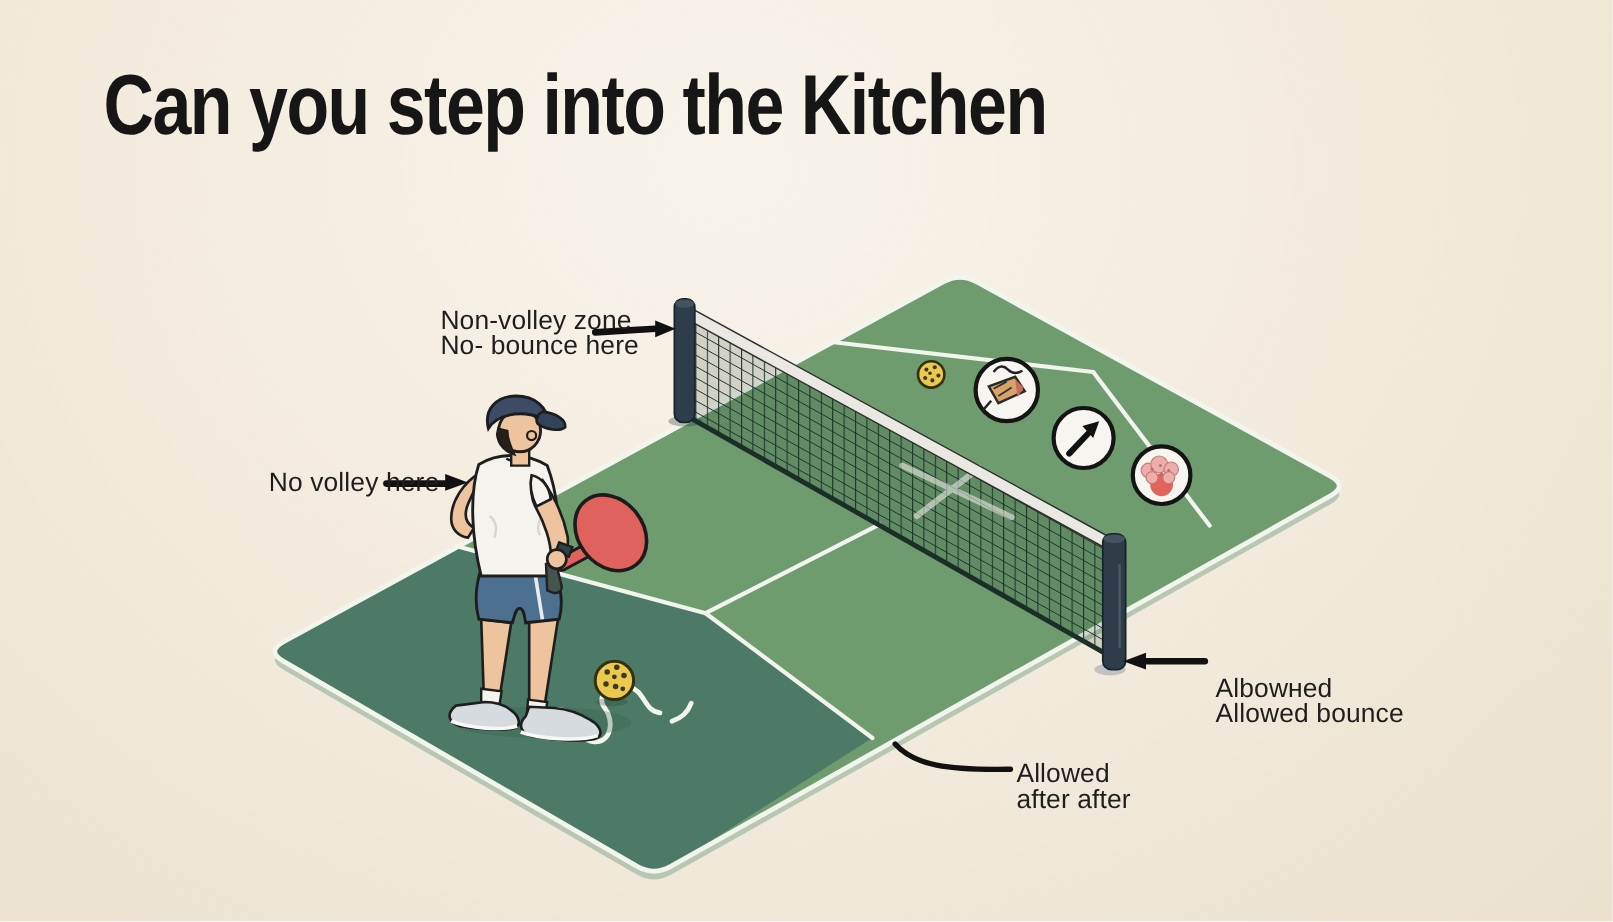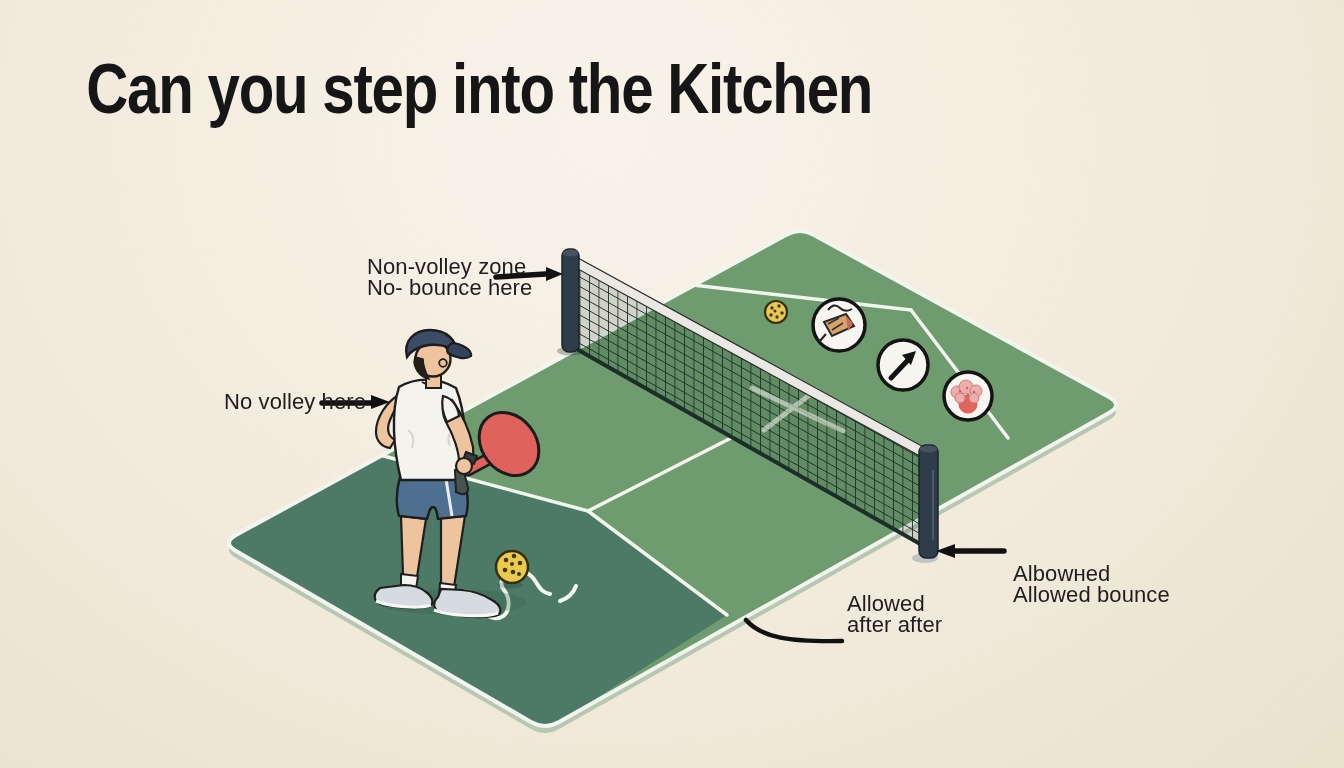--- a/index.html
+++ b/index.html
@@ -213,18 +213,18 @@
 
   <div class="note" style="left:224px;top:392px;">
     <div>No volley here</div>
   </div>
 
   <div class="note" style="left:1013px;top:564px;">
     <div>Albowʜed</div>
     <div>Allowed bounce</div>
   </div>
 
-  <div class="note" style="left:847px;top:594px;">
+  <div class="note" style="left:847px;top:635px;">
     <div>Allowed</div>
     <div>after after</div>
   </div>
 
 </div>
 
 </body></html>

